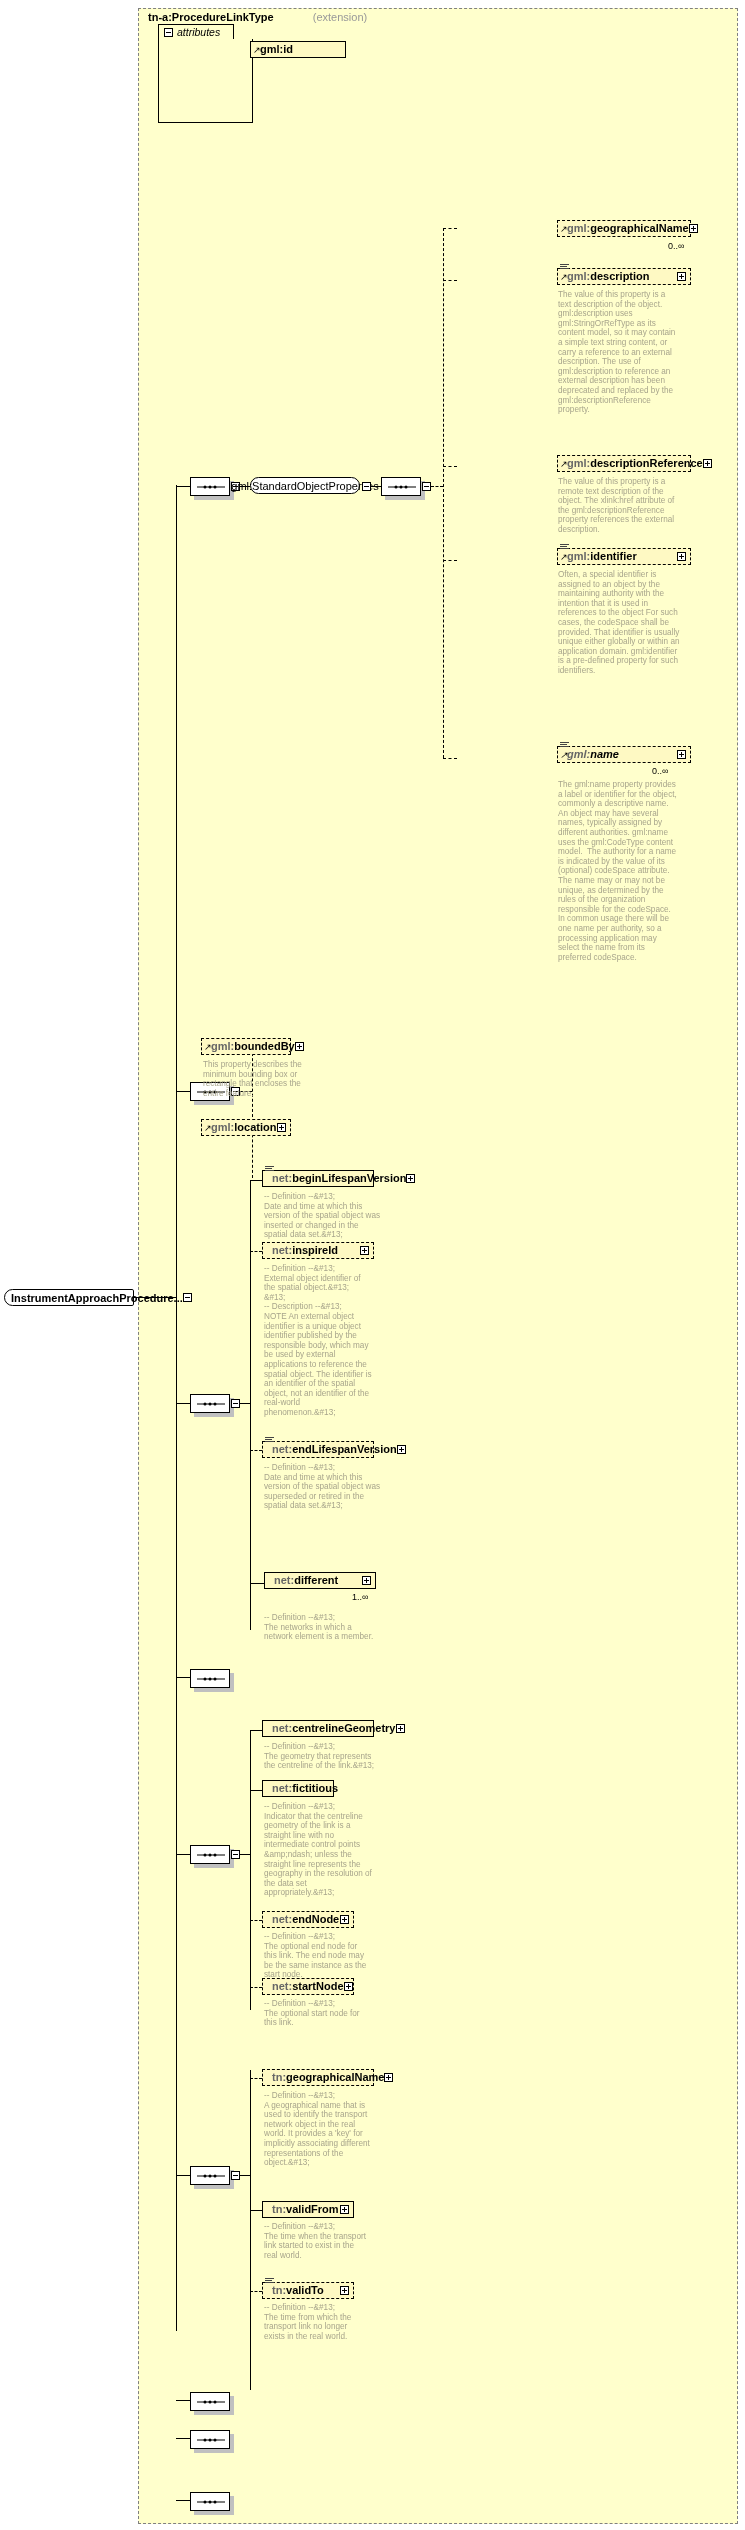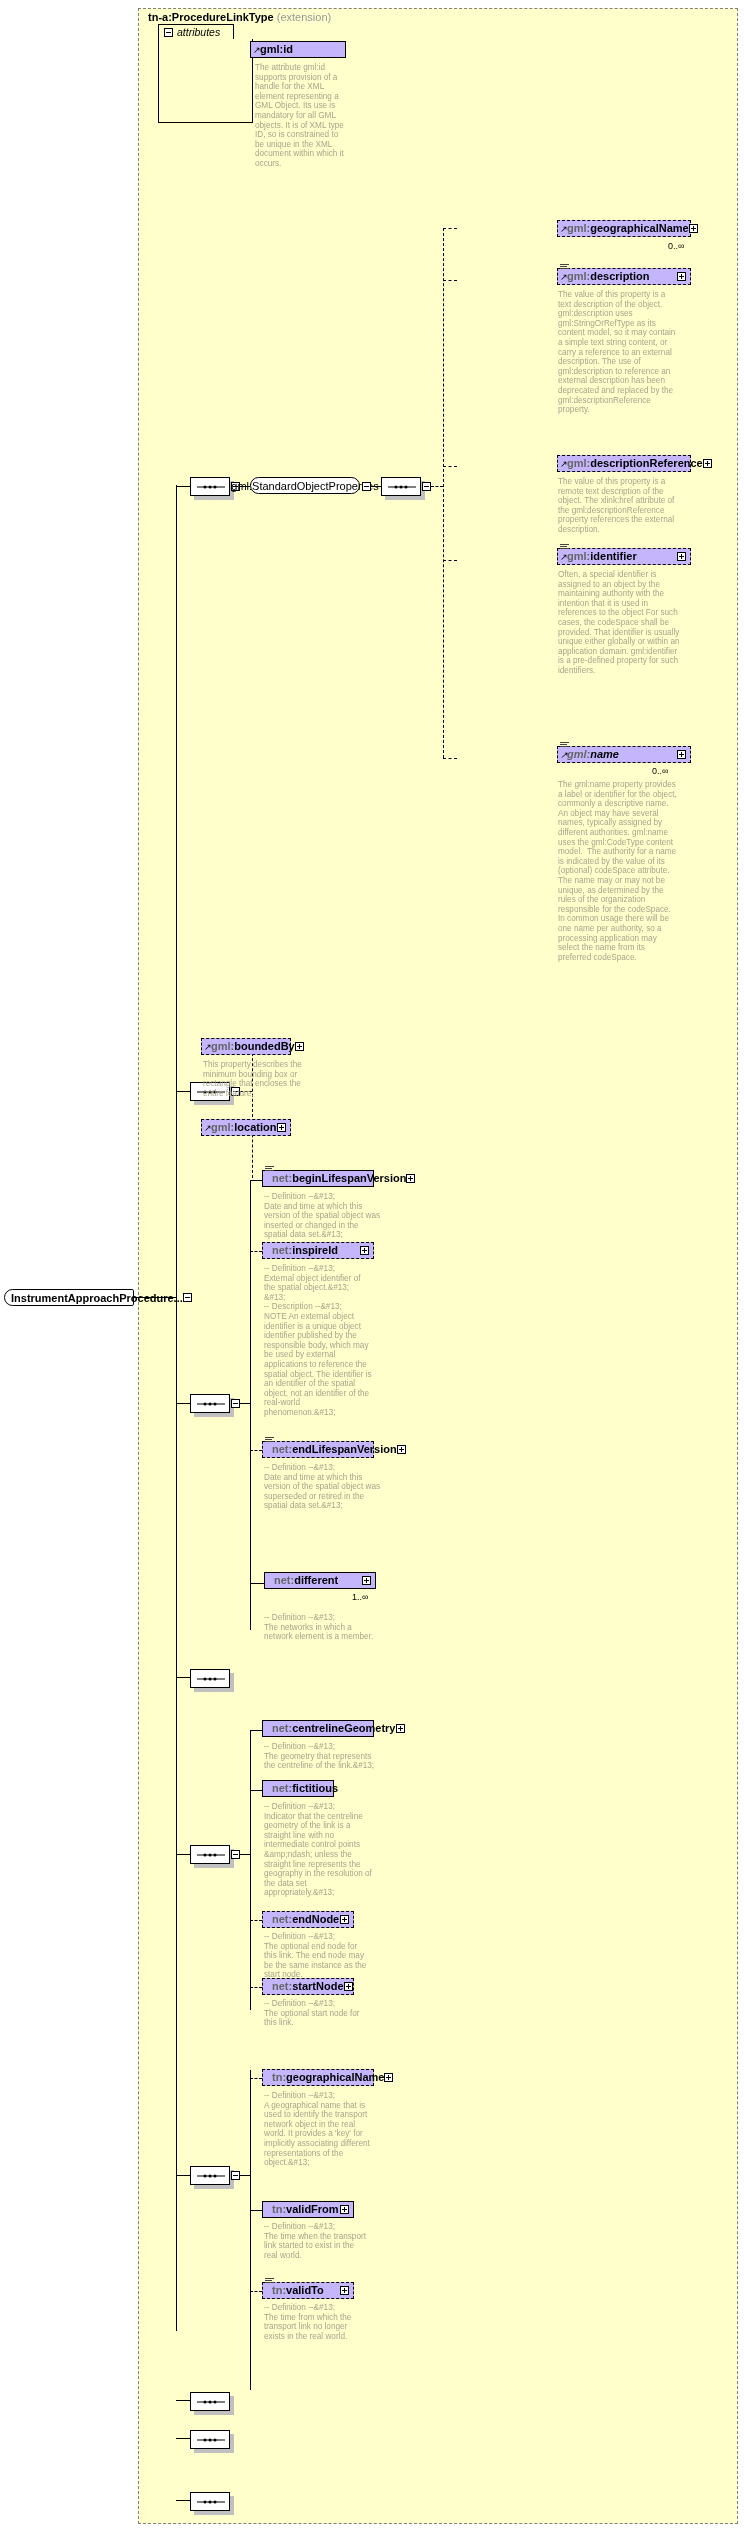--- a/index.html
+++ b/index.html
@@ -3,36 +3,36 @@
 <meta charset="utf-8">
 <style>
   html,body{margin:0;padding:0;background:#ffffff;}
   body{font-family:"Liberation Sans",sans-serif;}
   #page{position:relative;width:745px;height:2530px;background:#fff;overflow:hidden;}
 
   
   .ext-box{position:absolute;background:#ffffcc;border:1px dashed #808080;box-sizing:border-box;}
   .ext-title{position:absolute;font-size:11px;font-weight:bold;color:#000;white-space:nowrap;}
   .ext-title .ns{color:#000;}
-  .ext-title .kind{color:#999;font-weight:normal;}
+  .ext-title .kind{color:#999;font-weight:normal;margin-left:36px;}
 
   
   .attr-tab{position:absolute;background:#ffffcc;border:1px solid #000;border-bottom:none;
             box-sizing:border-box;display:flex;align-items:center;gap:4px;padding:0 5px;}
   .attr-tab .lbl{font-size:10.5px;font-style:italic;color:#000;}
   .attr-body{position:absolute;background:#ffffcc;border:1px solid #000;border-top:none;box-sizing:border-box;}
 
   
   .pm{width:9px;height:9px;border:1px solid #000;background:#fff;display:inline-block;
       position:relative;box-sizing:border-box;flex:0 0 auto;}
   .pm::before{content:"";position:absolute;left:1px;right:1px;top:3px;height:1px;background:#000;}
   .pm.plus::after{content:"";position:absolute;top:1px;bottom:1px;left:3px;width:1px;background:#000;}
 
   
-  .elem{position:absolute;background:#c4b5fd;box-sizing:border-box;
+  .elem{position:absolute;background:#fef9c3;box-sizing:border-box;
         display:flex;align-items:center;padding:0 4px 0 9px;}
   .elem.solid{border:1px solid #000;}
   .elem.dashed{border:1px dashed #000;}
   .elem .nm{font-size:11px;font-weight:bold;color:#000;white-space:nowrap;line-height:1;}
   .elem .nm .pfx{color:#666;}
   .elem .tgl{margin-left:auto;}
   .shadow{position:absolute;background:#c0c0c0;z-index:-1;}
 
   
   .arrow{position:absolute;left:2px;bottom:1px;width:7px;height:7px;}
@@ -95,21 +95,20 @@
     <span class="pm"></span>
     <span class="lbl">attributes</span>
   </div>
   <div class="attr-body" style="left:158px;top:39px;width:95px;height:84px;"></div>
 
   <div class="shadow" style="left:254px;top:45px;width:96px;height:17px;"></div>
   <div class="elem solid" style="left:250px;top:41px;width:96px;height:17px;">
     <span class="arrow"></span>
     <span class="nm">gml:id</span>
   </div>
-  <div class="doc" style="left:255px;top:63px;width:92px;">The attribute gml:id supports provision of a handle for the XML element representing a GML Object. Its use is mandatory for all GML objects. It is of XML type ID, so is constrained to be unique in the XML document within which it occurs.</div>
 
   <div class="ln v" style="left:176px;top:485px;width:1px;height:1px;"></div>
 
   <div class="shadow" style="left:8px;top:1293px;width:130px;height:17px;"></div>
   <div class="root" style="left:4px;top:1289px;width:130px;height:17px;">
     <span class="nm">InstrumentApproachProcedure...</span>
     <span class="pm" style="margin-left:auto;"></span>
   </div>
   <div class="ln h" style="left:134px;top:1297px;width:42px;height:1px;"></div>
 

